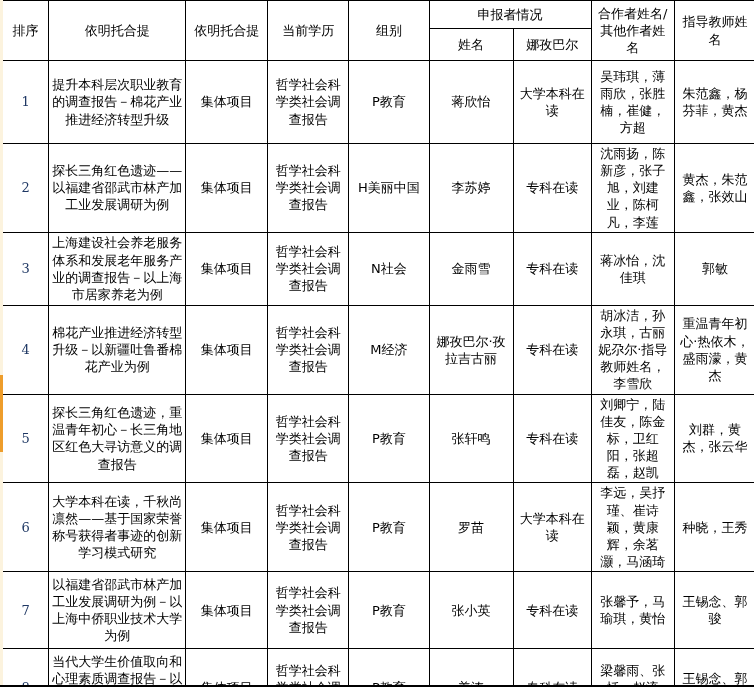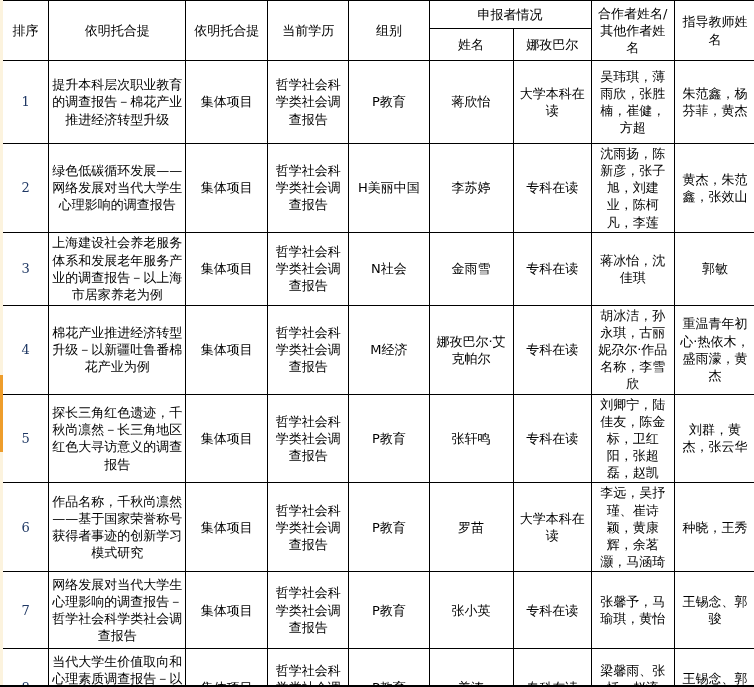--- a/index.html
+++ b/index.html
@@ -100,21 +100,21 @@
       <td>集体项目</td>
       <td>哲学社会科学类社会调查报告</td>
       <td>P教育</td>
       <td>蒋欣怡</td>
       <td>大学本科在读</td>
       <td>吴玮琪，薄雨欣，张胜楠，崔健，方超</td>
       <td>朱范鑫，杨芬菲，黄杰</td>
     </tr>
         <tr>
       <td class="seq" style="color: rgb(31, 56, 100);">2</td>
-      <td>绿色低碳循环发展——网络发展对当代大学生心理影响的调查报告</td>
+      <td>探长三角红色遗迹——以福建省邵武市林产加工业发展调研为例</td>
       <td>集体项目</td>
       <td>哲学社会科学类社会调查报告</td>
       <td>H美丽中国</td>
       <td>李苏婷</td>
       <td>专科在读</td>
       <td>沈雨扬，陈新彦，张子旭，刘建业，陈柯凡，李莲</td>
       <td>黄杰，朱范鑫，张效山</td>
     </tr>
         <tr>
       <td class="seq" style="color: rgb(31, 56, 100);">3</td>
@@ -126,50 +126,50 @@
       <td>专科在读</td>
       <td>蒋冰怡，沈佳琪</td>
       <td>郭敏</td>
     </tr>
         <tr>
       <td class="seq" style="color: rgb(31, 56, 100);">4</td>
       <td>棉花产业推进经济转型升级－以新疆吐鲁番棉花产业为例</td>
       <td>集体项目</td>
       <td>哲学社会科学类社会调查报告</td>
       <td>M经济</td>
-      <td>娜孜巴尔·艾克帕尔</td>
+      <td>娜孜巴尔·孜拉吉古丽</td>
       <td>专科在读</td>
-      <td>胡冰洁，孙永琪，古丽妮尕尔·作品名称，李雪欣</td>
+      <td>胡冰洁，孙永琪，古丽妮尕尔·指导教师姓名，李雪欣</td>
       <td>重温青年初心·热依木，盛雨濛，黄杰</td>
     </tr>
         <tr>
       <td class="seq" style="color: rgb(31, 56, 100);">5</td>
-      <td>探长三角红色遗迹，千秋尚凛然－长三角地区红色大寻访意义的调查报告</td>
+      <td>探长三角红色遗迹，重温青年初心－长三角地区红色大寻访意义的调查报告</td>
       <td>集体项目</td>
       <td>哲学社会科学类社会调查报告</td>
       <td>P教育</td>
       <td>张轩鸣</td>
       <td>专科在读</td>
       <td>刘卿宁，陆佳友，陈金标，卫红阳，张超磊，赵凯</td>
       <td>刘群，黄杰，张云华</td>
     </tr>
         <tr>
       <td class="seq" style="color: rgb(31, 56, 100);">6</td>
-      <td>作品名称，千秋尚凛然——基于国家荣誉称号获得者事迹的创新学习模式研究</td>
+      <td>大学本科在读，千秋尚凛然——基于国家荣誉称号获得者事迹的创新学习模式研究</td>
       <td>集体项目</td>
       <td>哲学社会科学类社会调查报告</td>
       <td>P教育</td>
       <td>罗苗</td>
       <td>大学本科在读</td>
       <td>李远，吴抒瑾、崔诗颖，黄康辉，余茗灏，马涵琦</td>
       <td>种晓，王秀</td>
     </tr>
         <tr>
       <td class="seq" style="color: rgb(31, 56, 100);">7</td>
-      <td>网络发展对当代大学生心理影响的调查报告－哲学社会科学类社会调查报告</td>
+      <td>以福建省邵武市林产加工业发展调研为例－以上海中侨职业技术大学为例</td>
       <td>集体项目</td>
       <td>哲学社会科学类社会调查报告</td>
       <td>P教育</td>
       <td>张小英</td>
       <td>专科在读</td>
       <td>张馨予，马瑜琪，黄怡</td>
       <td>王锡念、郭骏</td>
     </tr>
         <tr>
       <td class="seq" style="color: rgb(31, 56, 100);">8</td>

